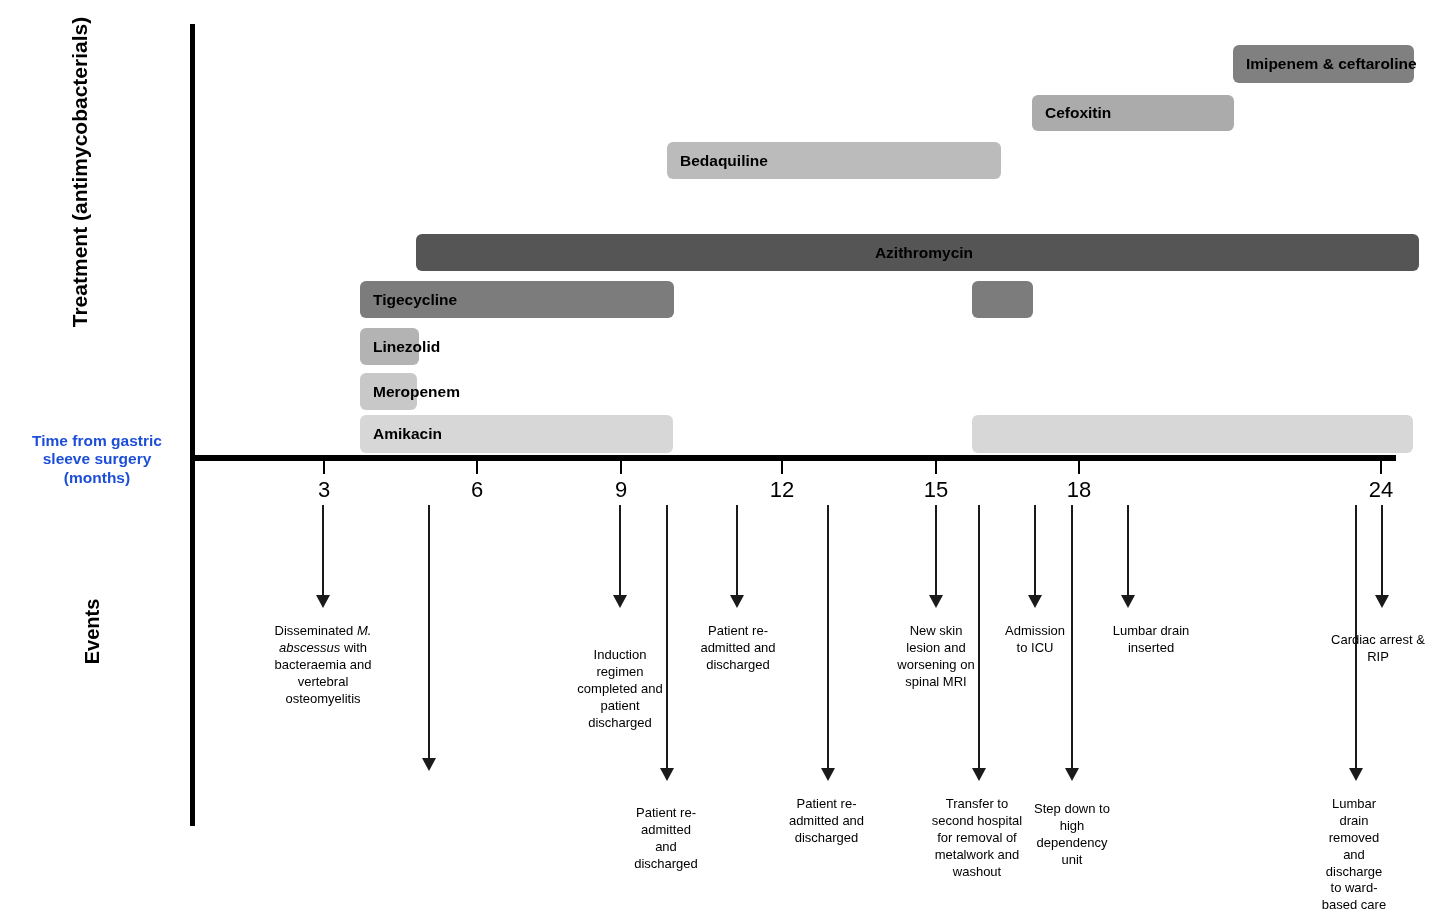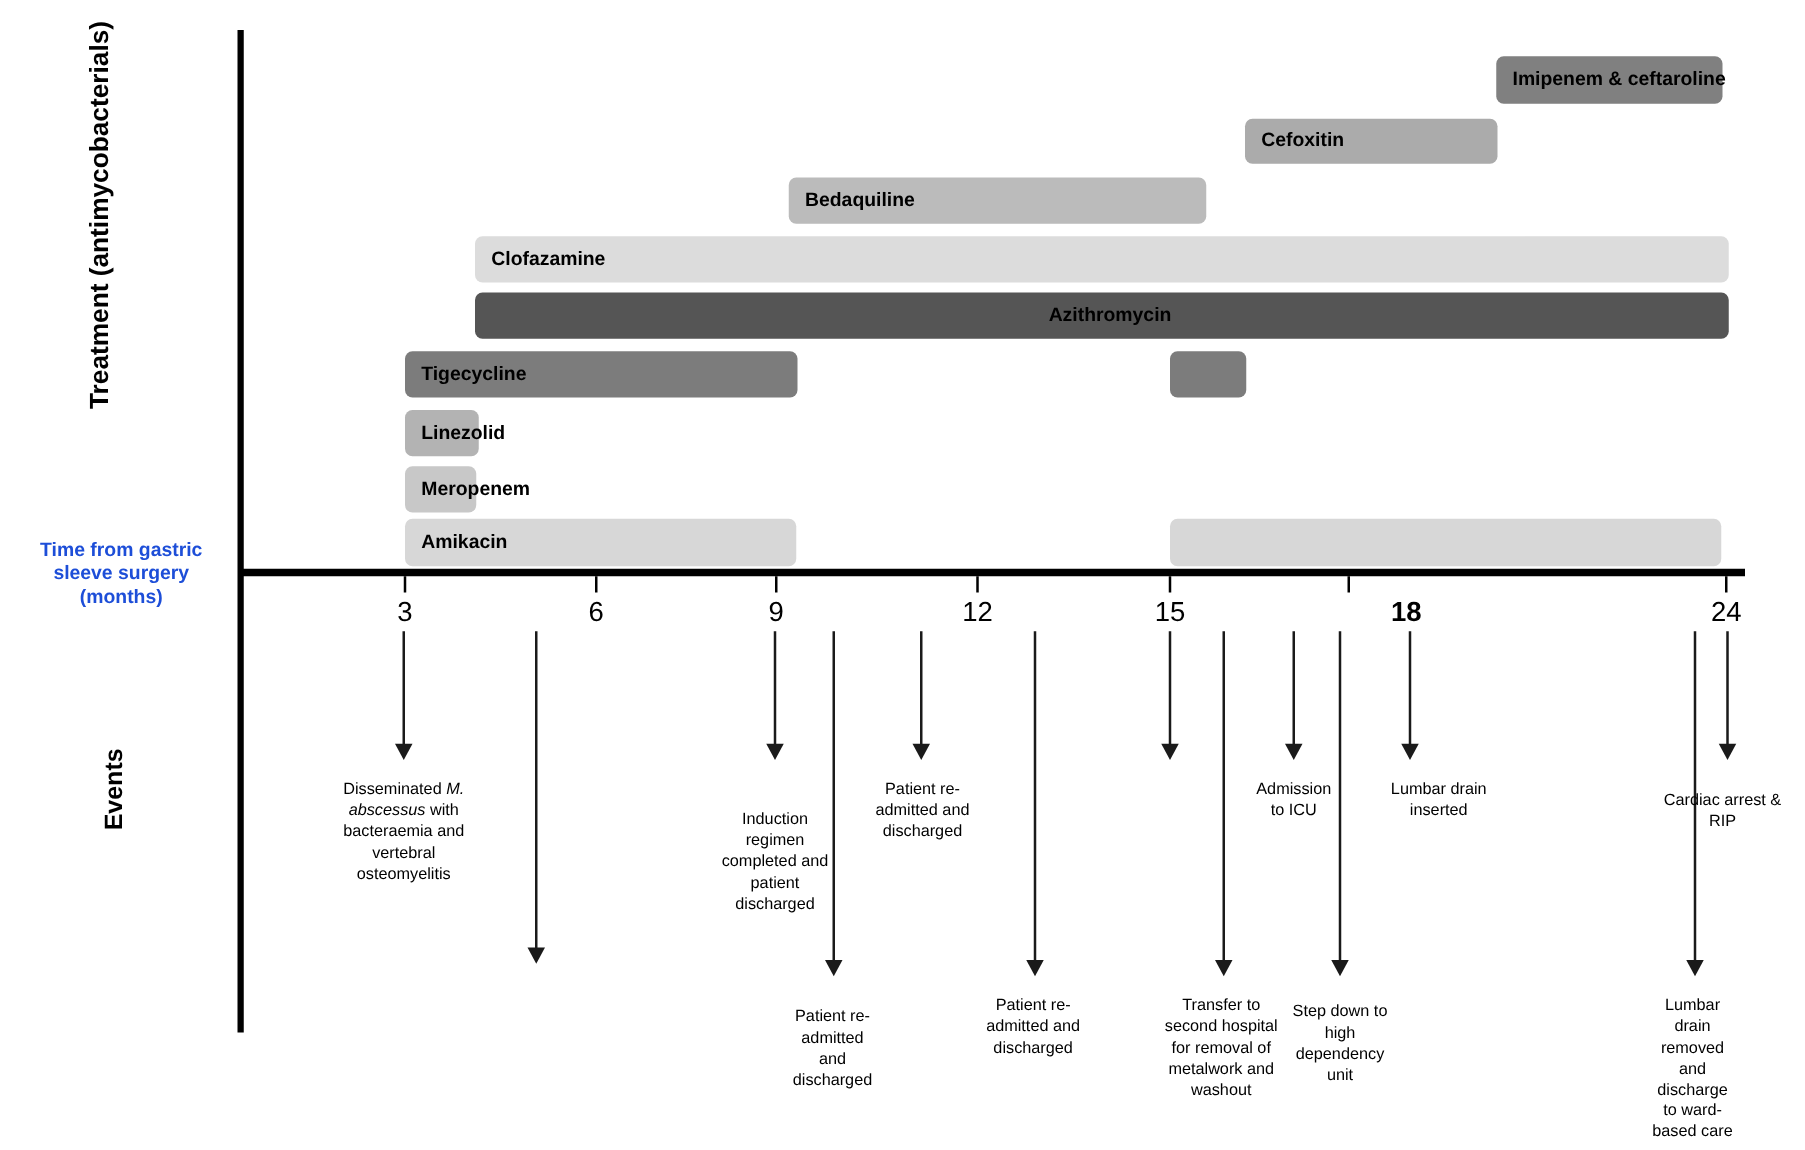--- a/index.html
+++ b/index.html
@@ -20,21 +20,21 @@
     position:absolute;left:8px;top:432px;width:178px;
     font-size:15.5px;font-weight:bold;text-align:center;line-height:1.18;color:#1d4ed8;
   }
   .events-title{
     position:absolute;left:-8px;top:620px;width:200px;
     transform:rotate(-90deg);transform-origin:center center;
     font-size:20px;font-weight:bold;text-align:center;color:#000;
   }
 
   
-  .bar{position:absolute;border-radius:6px;box-sizing:border-box;display:flex;align-items:center;}
+  .bar{position:absolute;border-radius:6px;box-sizing:border-box;display:flex;align-items:center;margin-left:36px;}
   .bar .bar-label{
     font-size:15.5px;font-weight:bold;color:#000;white-space:nowrap;
     padding-left:13px;pointer-events:none;
   }
 
   
   .tick{position:absolute;width:2px;background:#000;top:461px;height:13px;}
   .tick-label{position:absolute;top:477px;font-size:22px;color:#000;text-align:center;width:44px;}
 
   
@@ -68,23 +68,20 @@
   </div>
 
   <div class="bar" style="left:996px;top:95px;width:202px;height:36px;background:#ababab;">
     <span class="bar-label">Cefoxitin</span>
   </div>
 
   <div class="bar" style="left:631px;top:142px;width:334px;height:37px;background:#bbbbbb;">
     <span class="bar-label">Bedaquiline</span>
   </div>
 
-  <div class="bar" style="left:380px;top:189px;width:1003px;height:37px;background:#dcdcdc;">
-    <span class="bar-label">Clofazamine</span>
-  </div>
 
   <div class="bar" style="left:380px;top:234px;width:1003px;height:37px;background:#555555;justify-content:center;">
     <span class="bar-label">Azithromycin</span>
   </div>
 
   <div class="bar" style="left:324px;top:281px;width:314px;height:37px;background:#7c7c7c;">
     <span class="bar-label">Tigecycline</span>
   </div>
   <div class="bar" style="left:936px;top:281px;width:61px;height:37px;background:#7c7c7c;"></div>
 
@@ -107,21 +104,21 @@
   <div class="tick" style="left:781px;"></div>
   <div class="tick" style="left:935px;"></div>
   <div class="tick" style="left:1078px;"></div>
   <div class="tick" style="left:1380px;"></div>
 
   <div class="tick-label" style="left:302px;">3</div>
   <div class="tick-label" style="left:455px;">6</div>
   <div class="tick-label" style="left:599px;">9</div>
   <div class="tick-label" style="left:760px;">12</div>
   <div class="tick-label" style="left:914px;">15</div>
-  <div class="tick-label" style="left:1103px;font-weight:bold;">18</div>
+  <div class="tick-label" style="left:1057px;">18</div>
   <div class="tick-label" style="left:1359px;">24</div>
 
   <div class="ev-line" style="left:322px;top:505px;height:92px;"></div>
   <div class="ev-head" style="left:316px;top:595px;"></div>
 
   <div class="ev-line" style="left:619px;top:505px;height:92px;"></div>
   <div class="ev-head" style="left:613px;top:595px;"></div>
 
   <div class="ev-line" style="left:736px;top:505px;height:92px;"></div>
   <div class="ev-head" style="left:730px;top:595px;"></div>
@@ -167,20 +164,24 @@
   <div class="ev-text" style="left:561px;top:623px;width:118px;white-space:pre-line;margin-top:24px;">Induction
 regimen
 completed and
 patient
 discharged</div>
 
   <div class="ev-text" style="left:686px;top:623px;width:104px;white-space:pre-line;">Patient re-
 admitted and
 discharged</div>
 
+  <div class="ev-text" style="left:883px;top:623px;width:106px;white-space:pre-line;">New skin
+lesion and
+worsening on
+spinal MRI</div>
 
   <div class="ev-text" style="left:978px;top:623px;width:114px;white-space:pre-line;">Admission
 to ICU</div>
 
   <div class="ev-text" style="left:1073px;top:623px;width:114px;white-space:pre-line;padding-left:21px;">Lumbar drain
 inserted</div>
 
   <div class="ev-text" style="left:1314px;top:632px;width:128px;white-space:pre-line;">Cardiac arrest &amp;
 RIP</div>
 

